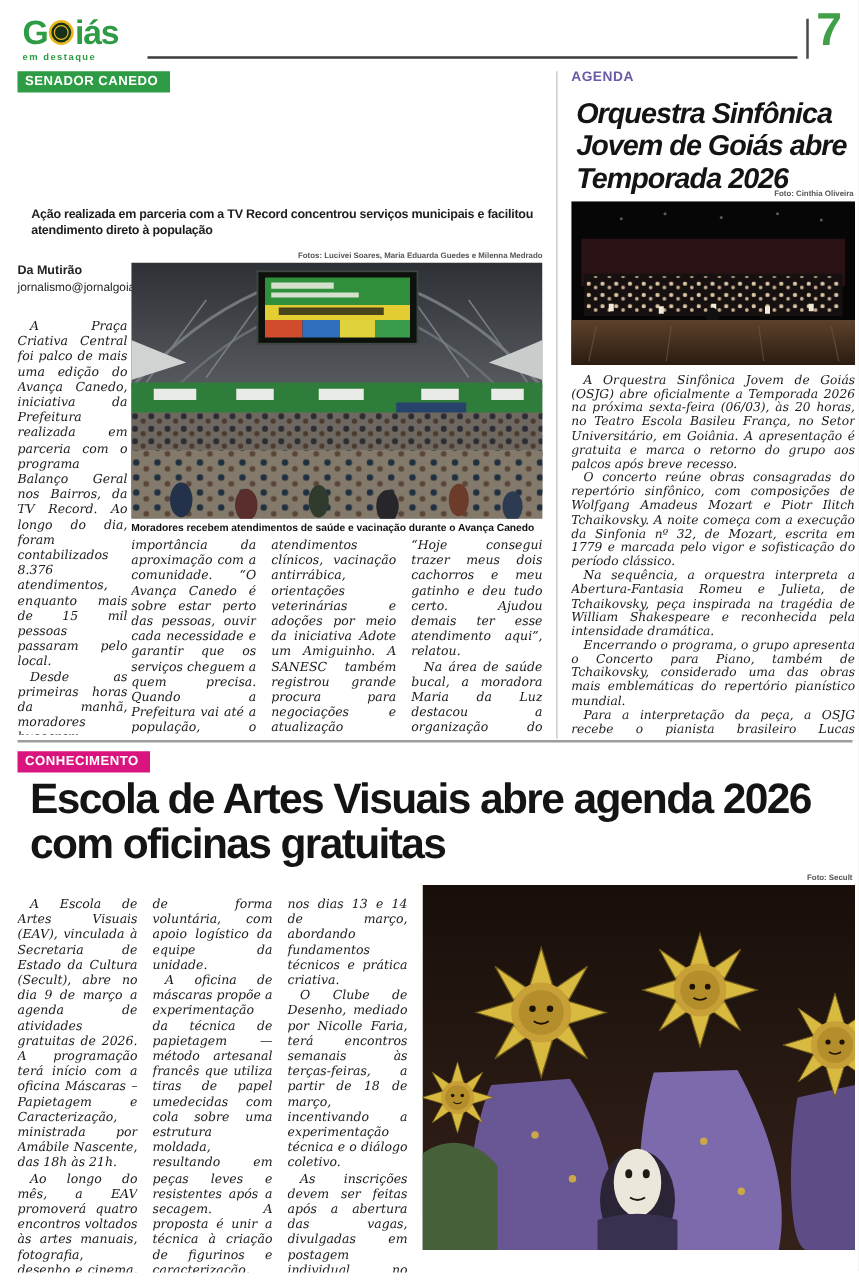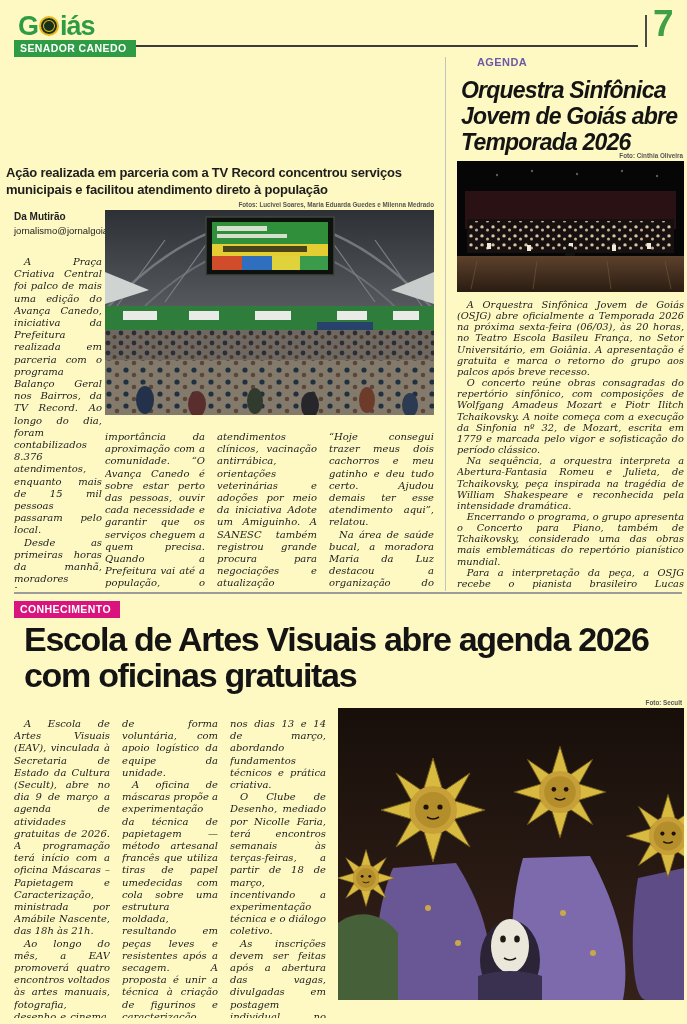--- a/index.html
+++ b/index.html
@@ -1,43 +1,43 @@
 <!DOCTYPE html>
 <html lang="pt"><head>
 <meta charset="utf-8">
 <style>
   html,body{margin:0;padding:0;background:#e8e8e8;}
-  #page{position:relative;width:687px;height:1024px;margin:0 auto;background:#fef9c3;
+  #page{position:relative;width:687px;height:1024px;margin:0 auto;background:#ffffff;
         font-family:"Liberation Sans",sans-serif;overflow:hidden;color:#1c1c1c;}
   .abs{position:absolute;}
 
   
   .logo-row{font-weight:bold;font-size:27px;letter-spacing:-1px;color:#2e9c44;line-height:1;}
   .logo-emblem{display:inline-block;width:16px;height:16px;border-radius:50%;
                background:#16301a;border:2px solid #e9b81f;vertical-align:baseline;
                box-shadow:inset 0 0 0 2px #16301a, inset 0 0 0 3px #e9b81f;margin:0 1px -1px 1px;}
   .logo-sub{font-size:7.5px;font-weight:bold;color:#2e9c44;letter-spacing:1.2px;margin-top:1px;}
   .header-rule{left:118px;top:45px;width:520px;height:2px;background:#3c3c3c;}
   .dateline{left:430px;top:20px;width:206px;text-align:right;font-size:9px;font-weight:bold;
             line-height:1.3;color:#222;letter-spacing:.1px;}
   .header-vsep{left:645px;top:15px;width:2px;height:32px;background:#4a4a4a;}
   .pagenum{left:653px;top:5px;font-size:37px;font-weight:bold;color:#3fa047;line-height:1;}
 
   
   .tag{color:#fff;font-size:10.5px;font-weight:bold;letter-spacing:.4px;padding:3px 9px 3px 6px;line-height:1;}
-  .tag-senador{left:14px;top:40px;background:#2e9c44;}
-  .tag-agenda{left:457px;top:56px;color:#6c59a8;font-size:11px;font-weight:bold;letter-spacing:.4px;margin-left:20px;}
+  .tag-senador{left:14px;top:57px;background:#2e9c44;}
+  .tag-agenda{left:457px;top:56px;color:#6c59a8;font-size:11px;font-weight:bold;letter-spacing:.4px;}
   .tag-conhecimento{left:14px;top:601px;background:#d9147f;}
 
   
   .hl{font-weight:800;color:#141414;}
   .hl1{left:14px;top:79px;width:432px;font-size:25.5px;line-height:1.1;letter-spacing:-.9px;}
   .hl2{left:457px;top:73px;width:228px;font-size:23px;line-height:1.13;letter-spacing:-.8px;}
   .hl3{left:24px;top:621px;width:672px;font-size:34px;line-height:1.07;letter-spacing:-1.3px;}
-  .subhead{left:6px;top:165px;width:414px;font-size:13px;font-weight:bold;line-height:1.3;
+  .subhead{left:25px;top:165px;width:414px;font-size:10px;font-weight:bold;line-height:1.3;
            letter-spacing:-.2px;color:#1d1d1d;}
 
   .byline{left:14px;top:209px;font-size:9.5px;line-height:1.5;color:#222;}
   .byline b{font-size:10px;}
   .pcredit{font-size:6.3px;font-weight:bold;color:#555;text-align:right;}
   .pc1{left:105px;top:201px;width:329px;}
   .pc2{left:457px;top:152px;width:226px;}
   .pc3{left:482px;top:699px;width:200px;}
 
   .caption{font-weight:bold;color:#101010;font-family:"Liberation Sans",sans-serif;}
@@ -139,20 +139,21 @@
     <rect x="0" y="150" width="329" height="55" fill="url(#crowd2)"></rect>
     <g>
       <ellipse cx="40" cy="190" rx="9" ry="14" fill="#23314b"></ellipse>
         <ellipse cx="92" cy="194" rx="9" ry="13" fill="#5b2e2e"></ellipse>
       <ellipse cx="150" cy="191" rx="8" ry="13" fill="#313b2d"></ellipse>
         <ellipse cx="205" cy="195" rx="9" ry="13" fill="#27272b"></ellipse>
       <ellipse cx="262" cy="190" rx="8" ry="13" fill="#6d3b2a"></ellipse>
         <ellipse cx="305" cy="195" rx="8" ry="12" fill="#2c3a52"></ellipse>
     </g>
   </svg>
+  <div class="abs caption cap1">Moradores recebem atendimentos de saúde e vacinação durante o Avança Canedo</div>
 
   <div class="col c1"> A Praça Criativa Central foi palco de mais uma edição do Avança Canedo, iniciativa da Prefeitura realizada em parceria com o programa Balanço Geral nos Bairros, da TV Record. Ao longo do dia, foram contabilizados 8.376 atendimentos, enquanto mais de 15 mil pessoas passaram pelo local.
  Desde as primeiras horas da manhã, moradores buscaram serviços nas áreas de saúde, educação, meio ambiente, bem-estar animal, regularização de tributos, ouvidoria e infraestrutura urbana. A concentração das secretarias em um único espaço permitiu a agilização de orientações e a resolução de diversas demandas no próprio evento.
  O prefeito Fernando Pellozo destacou a</div>
   <div class="col c2">importância da aproximação com a comunidade. “O Avança Canedo é sobre estar perto das pessoas, ouvir cada necessidade e garantir que os serviços cheguem a quem precisa. Quando a Prefeitura vai até a população, o resultado aparece”, afirmou.
  Entre os serviços ofertados estiveram</div>
   <div class="col c3">atendimentos clínicos, vacinação antirrábica, orientações veterinárias e adoções por meio da iniciativa Adote um Amiguinho. A SANESC também registrou grande procura para negociações e atualização cadastral.
  A moradora Elite Rodrigues aproveitou a ação para vacinar seus animais de estimação.</div>
   <div class="col c4">“Hoje consegui trazer meus dois cachorros e meu gatinho e deu tudo certo. Ajudou demais ter esse atendimento aqui”, relatou.
  Na área de saúde bucal, a moradora Maria da Luz destacou a organização do atendimento odontológico. “Fui muito bem atendida, foi rápido e organizado”, disse.</div>

